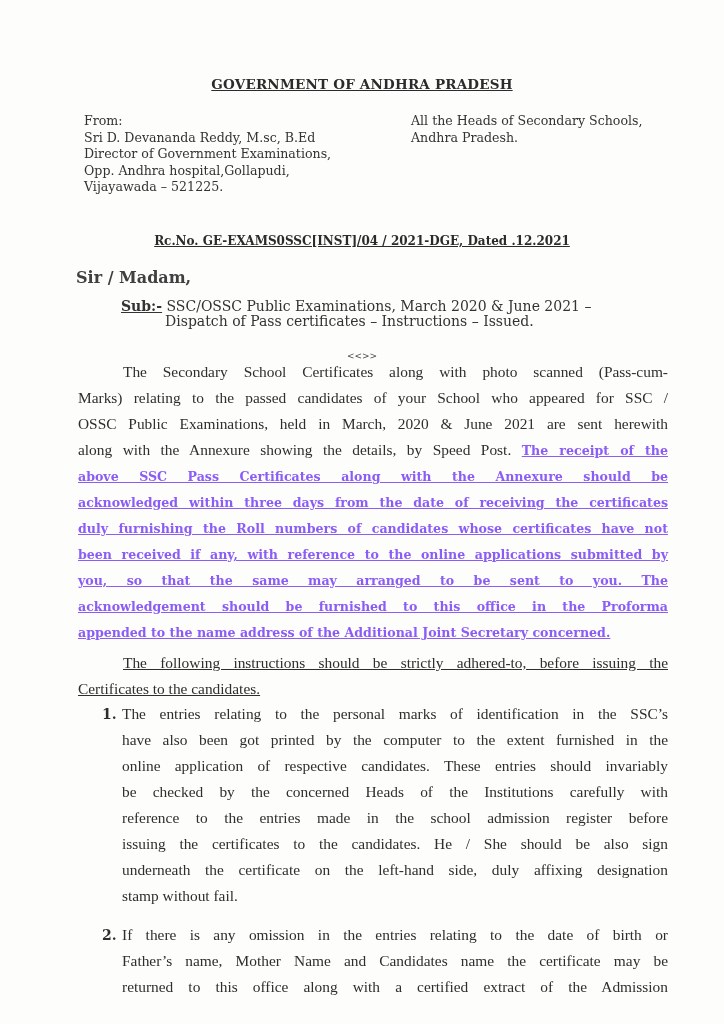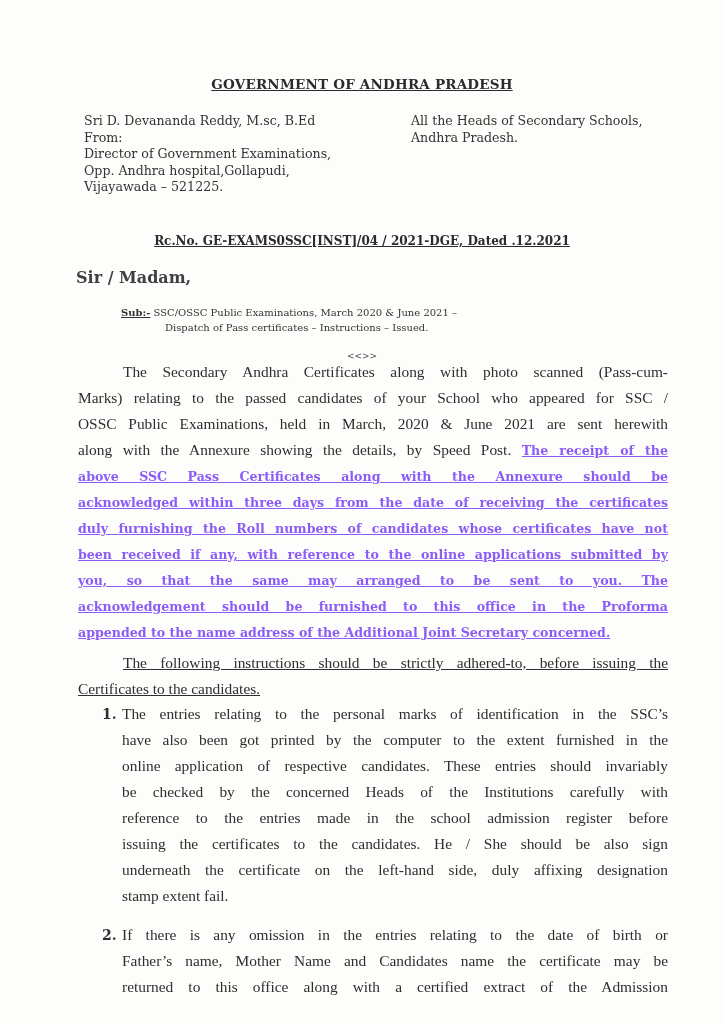--- a/index.html
+++ b/index.html
@@ -18,21 +18,21 @@
     text-decoration: underline; letter-spacing: 0.2px; color: #2b2b2b;
   }
   .addr { font-family: "DejaVu Serif", serif; font-size: 12.6px; line-height: 16.5px; color: #333; }
   .from-block { left: 84px; top: 89px; }
   .to-block { left: 411px; top: 89px; }
   .rcno {
     left: 0; width: 724px; top: 210px; text-align: center;
     font-weight: bold; font-size: 12px; text-decoration: underline; color: #2b2b2b;
   }
   .salutation { left: 76px; top: 244px; font-weight: bold; font-size: 16px; color: #404040; }
-  .sub-block { left: 121px; top: 281px; width: 540px; font-size: 10px; line-height: 15px; color: #333; }
+  .sub-block { left: 121px; top: 275px; width: 540px; font-size: 14px; line-height: 15px; color: #333; }
   .sub-label { font-weight: bold; text-decoration: underline; }
   .sub-line2 { padding-left: 44px; }
   .sep { left: 0; width: 724px; top: 327px; text-align: center; font-size: 9px; color: #444; }
   .body-text {
     font-family: "Liberation Serif", serif; font-size: 15.4px; line-height: 26px; color: #2e2e2e;
   }
   .para1 { left: 78px; top: 335px; width: 590px; text-align: justify; text-align-last: auto; }
   .para1 .indent { display: inline-block; width: 45px; }
   .para1 .emph { font-family: "DejaVu Serif", serif; font-weight: bold; font-size: 12.6px; text-decoration: underline; color: #8b5cf6; }
   .line { display: block; text-align: justify; text-align-last: justify; white-space: nowrap; }
@@ -45,22 +45,22 @@
   .item-text { margin-left: 20px; width: 546px; }
 </style>
 </head>
 <body>
 
 <div class="page">
 
   <div class="abs gov-title">GOVERNMENT OF ANDHRA PRADESH</div>
 
   <div class="abs addr from-block">
+    <div>From:</div>
     <div>Sri D. Devananda Reddy, M.sc, B.Ed</div>
-    <div>From:</div>
     <div>Director of Government Examinations,</div>
     <div>Opp. Andhra hospital,Gollapudi,</div>
     <div>Vijayawada – 521225.</div>
   </div>
 
   <div class="abs addr to-block">
     <div>All the Heads of Secondary Schools,</div>
     <div>Andhra Pradesh.</div>
   </div>
 
@@ -69,21 +69,21 @@
   <div class="abs salutation">Sir / Madam,</div>
 
   <div class="abs sub-block">
     <div><span class="sub-label">Sub:-</span><span> SSC/OSSC Public Examinations, March 2020 &amp; June 2021 –</span></div>
     <div class="sub-line2">Dispatch of Pass certificates – Instructions – Issued.</div>
   </div>
 
   <div class="abs sep">&lt;&lt;&gt;&gt;</div>
 
   <div class="abs body-text para1">
-    <span class="line"><span class="indent"></span><span>The Secondary Andhra Certificates along with photo scanned (Pass-cum-</span></span>
+    <span class="line"><span class="indent"></span><span>The Secondary School Certificates along with photo scanned (Pass-cum-</span></span>
     <span class="line">Marks) relating to the passed candidates of your School who appeared for SSC /</span>
     <span class="line">OSSC Public Examinations,  held in March, 2020 &amp; June 2021 are sent herewith</span>
     <span class="line"><span>along with the Annexure showing the details, by Speed Post. </span><span class="emph">The receipt of the</span></span>
     <span class="line emph">above SSC Pass Certificates along with the Annexure should be</span>
     <span class="line emph">acknowledged within three days from the date of receiving the certificates</span>
     <span class="line emph">duly furnishing the Roll numbers of candidates whose certificates have not</span>
     <span class="line emph">been received if any, with reference to the online applications submitted by</span>
     <span class="line emph">you, so that the same may arranged to be sent to you. The</span>
     <span class="line emph">acknowledgement should be furnished to this office in the Proforma</span>
     <span class="line emph last">appended to the name address of the Additional Joint Secretary concerned.</span>
@@ -97,21 +97,21 @@
   <div class="abs body-text list item1">
     <span class="num">1.</span>
     <div class="item-text">
       <span class="line">The entries relating to the personal marks of identification in the SSC’s</span>
       <span class="line">have also been got printed by the computer to the extent furnished in the</span>
       <span class="line">online application of respective candidates. These entries should invariably</span>
       <span class="line">be checked by the concerned Heads of the Institutions carefully with</span>
       <span class="line">reference to the entries made in the school admission register before</span>
       <span class="line">issuing the certificates to the candidates. He / She should be also sign</span>
       <span class="line">underneath the certificate on the left-hand side, duly affixing designation</span>
-      <span class="line last">stamp extent fail.</span>
+      <span class="line last">stamp without fail.</span>
     </div>
   </div>
 
   <div class="abs body-text list item2">
     <span class="num">2.</span>
     <div class="item-text">
       <span class="line">If there is any omission in the entries relating to the date of birth or</span>
       <span class="line">Father’s name, Mother Name and Candidates name the certificate may be</span>
       <span class="line">returned to this office along with a certified extract of the Admission</span>
     </div>

